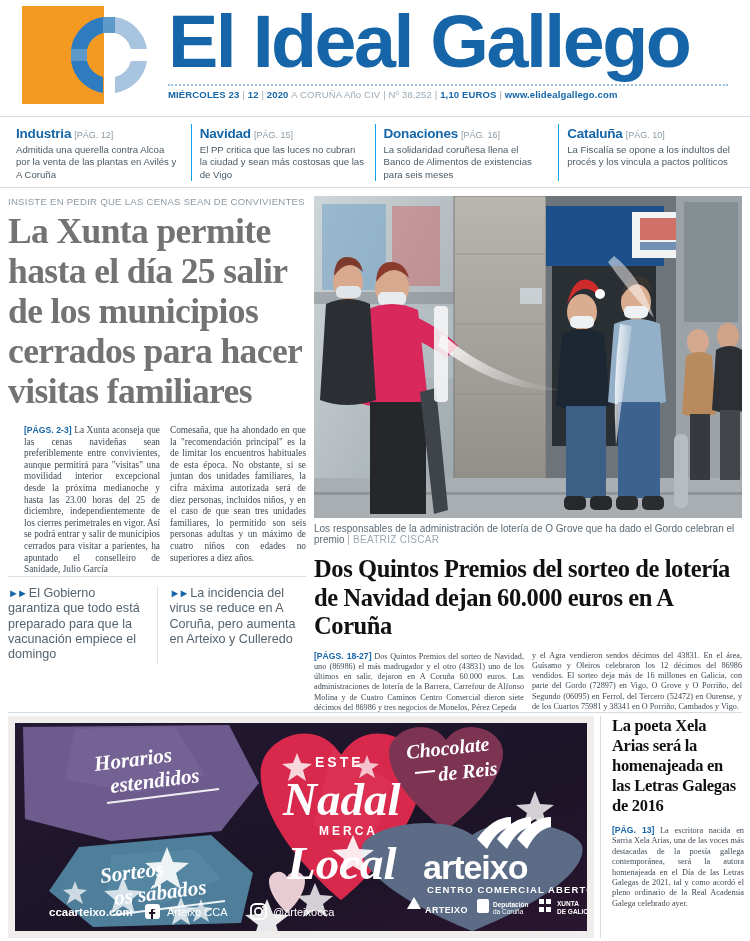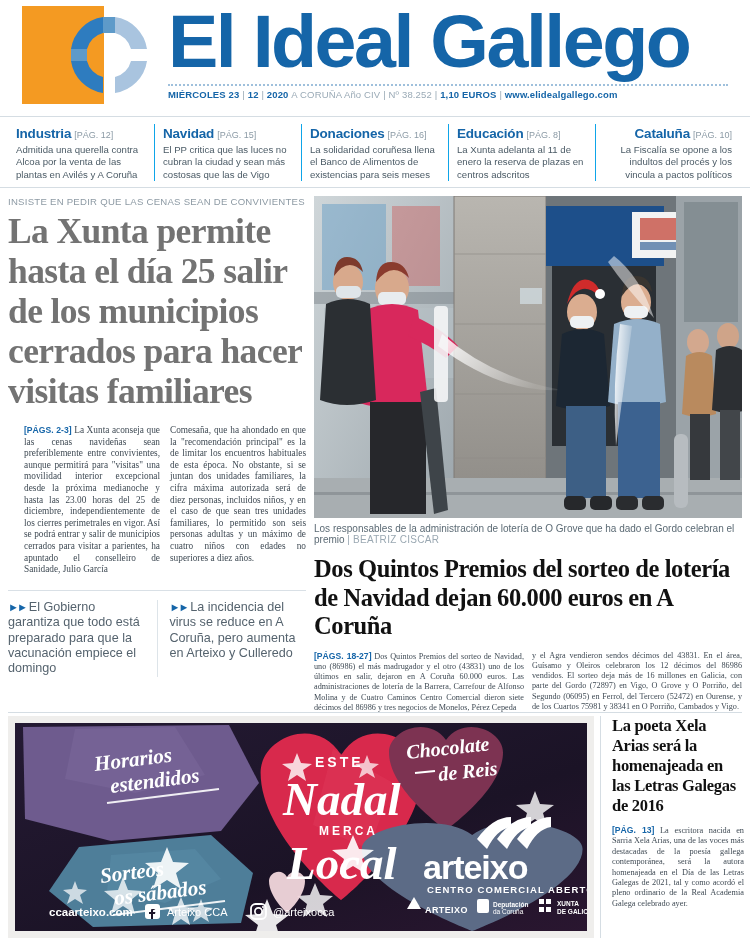--- a/index.html
+++ b/index.html
@@ -45,21 +45,21 @@
   
   .teaser-strip {
     position: absolute; left: 0; top: 116px; width: 750px; height: 72px;
     border-top: 1px solid #d5dde3; border-bottom: 1px solid #d5dde3;
     display: flex; padding: 7px 8px 6px 8px;
   }
   .teaser {
     flex: 1 1 0; padding: 0 10px 0 8px;
     border-right: 1px solid #0ea5e9;
   }
-  .teaser:last-child { border-right: none; text-align: right; }
+  .teaser:last-child { border-right: none; }
   .teaser-head { margin-bottom: 2px; white-space: nowrap; }
   .teaser-sec {
     font-size: 13.5px; font-weight: bold; color: #1565A8; letter-spacing: -0.2px;
   }
   .teaser-pag { font-size: 9px; color: #8b9aa5; margin-left: 3px; }
   .teaser-text {
     font-size: 9.6px; line-height: 12.4px; color: #4b5b66;
   }
 
   
@@ -77,21 +77,21 @@
   .lead-body { display: flex; gap: 10px; margin-top: 14px; margin-left: 16px; }
   .lead-col { flex: 1 1 0; }
   .body-text {
     font-family: "Liberation Serif", serif;
     font-size: 9.3px; line-height: 11.6px; color: #3f4a54;
     text-align: justify;
   }
   .pag-tag { font-family:"Liberation Sans",sans-serif; font-weight: bold; font-size: 8.6px; color: #1565A8; }
 
   .sub-teasers {
-    display: flex; gap: 12px; margin-top: 14px;
+    display: flex; gap: 12px; 
     border-top: 1px solid #d9e0e6; padding-top: 9px;
   }
   .sub-teaser { flex: 1 1 0; position: relative; }
   .sub-teaser + .sub-teaser { border-left: 1px solid #dde4e9; padding-left: 12px; }
   .sub-teaser-text {
     font-size: 12.6px; line-height: 15.4px; color: #55636e;
   }
   .arrow { color: #1565A8; font-size: 11px; letter-spacing: -2px; margin-right: 3px; }
 
   
@@ -187,26 +187,20 @@
       <div class="teaser-head">
         <span class="teaser-sec">Navidad</span><span class="teaser-pag">[PÁG. 15]</span>
       </div>
       <div class="teaser-text">El PP critica que las luces no cubran la ciudad y sean más costosas que las de Vigo</div>
     </div>
     <div class="teaser">
       <div class="teaser-head">
         <span class="teaser-sec">Donaciones</span><span class="teaser-pag">[PÁG. 16]</span>
       </div>
       <div class="teaser-text">La solidaridad coruñesa llena el Banco de Alimentos de existencias para seis meses</div>
-    </div>
-    <div class="teaser">
-      <div class="teaser-head">
-        <span class="teaser-sec">Educación</span><span class="teaser-pag">[PÁG. 8]</span>
-      </div>
-      <div class="teaser-text">La Xunta adelanta al 11 de enero la reserva de plazas en centros adscritos</div>
     </div>
     <div class="teaser">
       <div class="teaser-head">
         <span class="teaser-sec">Cataluña</span><span class="teaser-pag">[PÁG. 10]</span>
       </div>
       <div class="teaser-text">La Fiscalía se opone a los indultos del procés y los vincula a pactos políticos</div>
     </div>
   </div>
 
   <div class="main-area">

